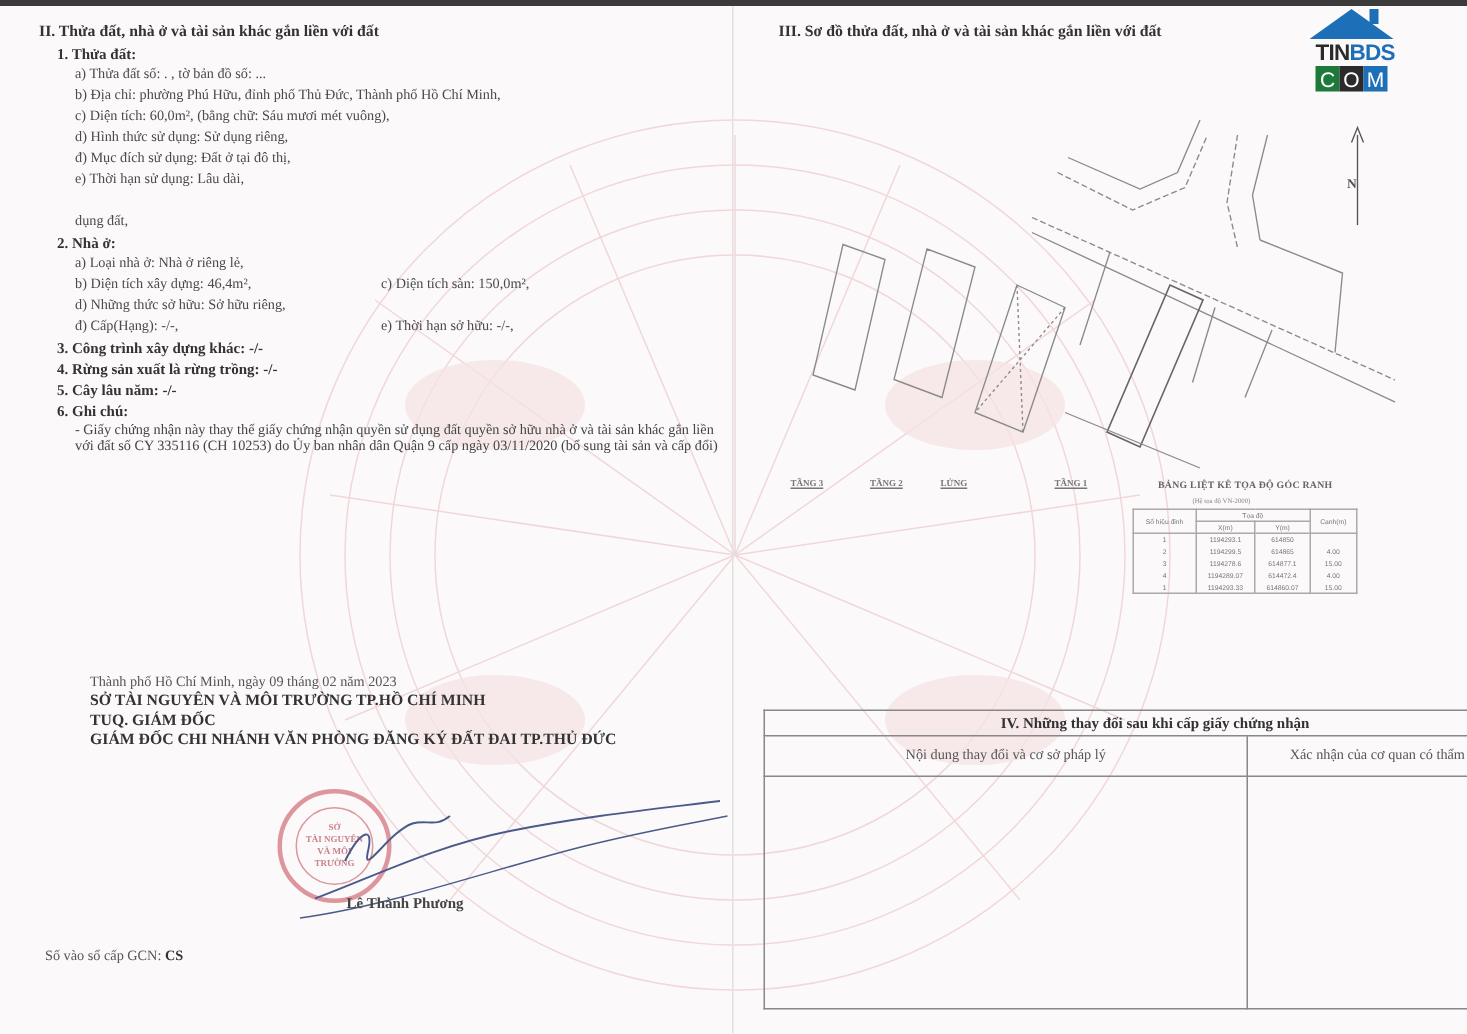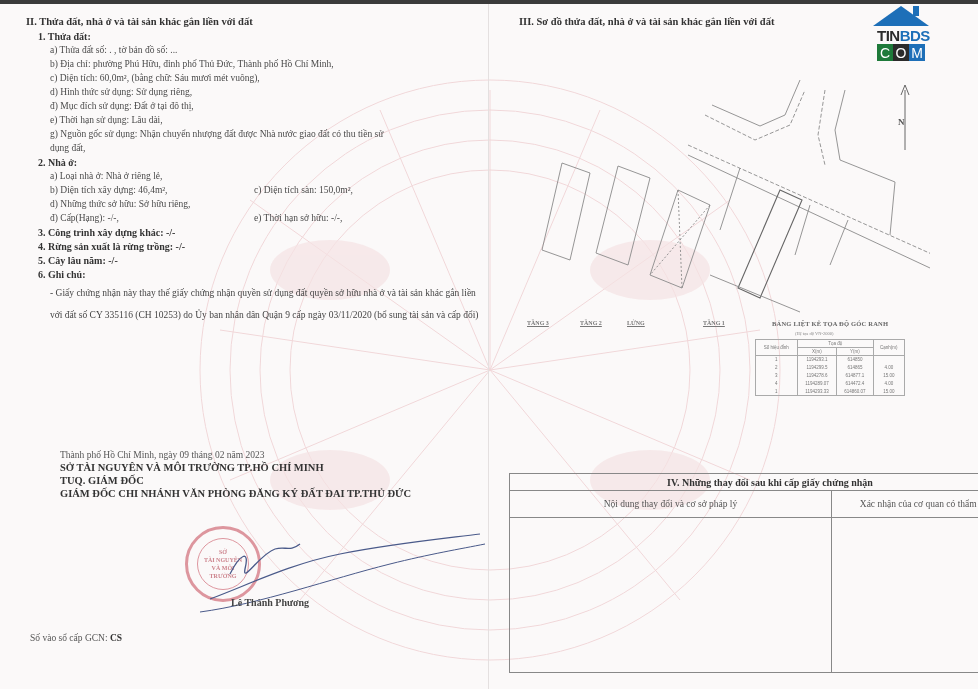--- a/index.html
+++ b/index.html
@@ -8,21 +8,21 @@
   .topbar { position: absolute; left: 0; top: 0; width: 978px; height: 4px; background: #3b3b3b; }
   .watermark { position: absolute; inset: 0; pointer-events: none; overflow: hidden; }
   .fold { position: absolute; left: 488px; top: 4px; width: 1px; height: 685px; background: #e4e0e0; }
 
   .page { position: absolute; top: 4px; height: 513px; }
   .left { left: 0; width: 488px; }
 
   .sec-title { position: absolute; font-weight: bold; font-size: 10.5px; color: #333; }
   .sub-title { position: absolute; font-weight: bold; font-size: 10px; color: #333; }
   .line { position: absolute; font-size: 9.5px; color: #4a4a4a; white-space: nowrap; }
-  .note { position: absolute; font-size: 9.5px; color: #444; line-height: 22px; width: 440px; }
+  .note { position: absolute; font-size: 9.5px; color: #444; line-height: 11px; width: 440px; }
   .center-block { position: absolute; left: 60px; width: 420px; }
   .center-block .date { font-size: 9.5px; color: #555; }
   .center-block .org { font-weight: bold; font-size: 10.5px; color: #333; margin-top: 2px; }
   .signer { position: absolute; left: 231px; top: 593px; font-weight: bold; font-size: 10px; color: #444; }
   .serial { position: absolute; left: 30px; top: 629px; font-size: 9.5px; color: #555; }
   .serial b { color: #333; }
 
   .stamp { position: absolute; left: 185px; top: 522px; width: 76px; height: 76px; border-radius: 50%;
            border: 3px solid #d8858f; opacity: 0.85; }
   .stamp .inner { position: absolute; inset: 9px; border-radius: 50%; border: 1.5px solid #d8858f;
@@ -79,21 +79,20 @@
 
 <div class="page left">
   <div class="sec-title" style="left:26px; top:12px;">II. Thửa đất, nhà ở và tài sản khác gắn liền với đất</div>
   <div class="sub-title" style="left:38px; top:27px;">1. Thửa đất:</div>
   <div class="line" style="left:50px; top:41px;">a) Thửa đất số: .                   , tờ bản đồ số:   ...</div>
   <div class="line" style="left:50px; top:55px;">b) Địa chỉ: phường Phú Hữu, đỉnh phố Thủ Đức, Thành phố Hồ Chí Minh,</div>
   <div class="line" style="left:50px; top:69px;">c) Diện tích: 60,0m², (bằng chữ: Sáu mươi mét vuông),</div>
   <div class="line" style="left:50px; top:83px;">d) Hình thức sử dụng: Sử dụng riêng,</div>
   <div class="line" style="left:50px; top:97px;">đ) Mục đích sử dụng: Đất ở tại đô thị,</div>
   <div class="line" style="left:50px; top:111px;">e) Thời hạn sử dụng: Lâu dài,</div>
-  <div class="line" style="left:50px; top:125px;">g) Nguồn gốc sử dụng: Nhận chuyển nhượng đất được Nhà nước giao đất có thu tiền sử</div>
   <div class="line" style="left:50px; top:139px;">dụng đất,</div>
 
   <div class="sub-title" style="left:38px; top:153px;">2. Nhà ở:</div>
   <div class="line" style="left:50px; top:167px;">a) Loại nhà ở: Nhà ở riêng lẻ,</div>
   <div class="line" style="left:50px; top:181px;">b) Diện tích xây dựng: 46,4m²,</div>
   <div class="line" style="left:254px; top:181px;">c) Diện tích sàn: 150,0m²,</div>
   <div class="line" style="left:50px; top:195px;">d) Những thức sở hữu: Sở hữu riêng,</div>
   <div class="line" style="left:50px; top:209px;">đ) Cấp(Hạng): -/-,</div>
   <div class="line" style="left:254px; top:209px;">e) Thời hạn sở hữu: -/-,</div>
 

